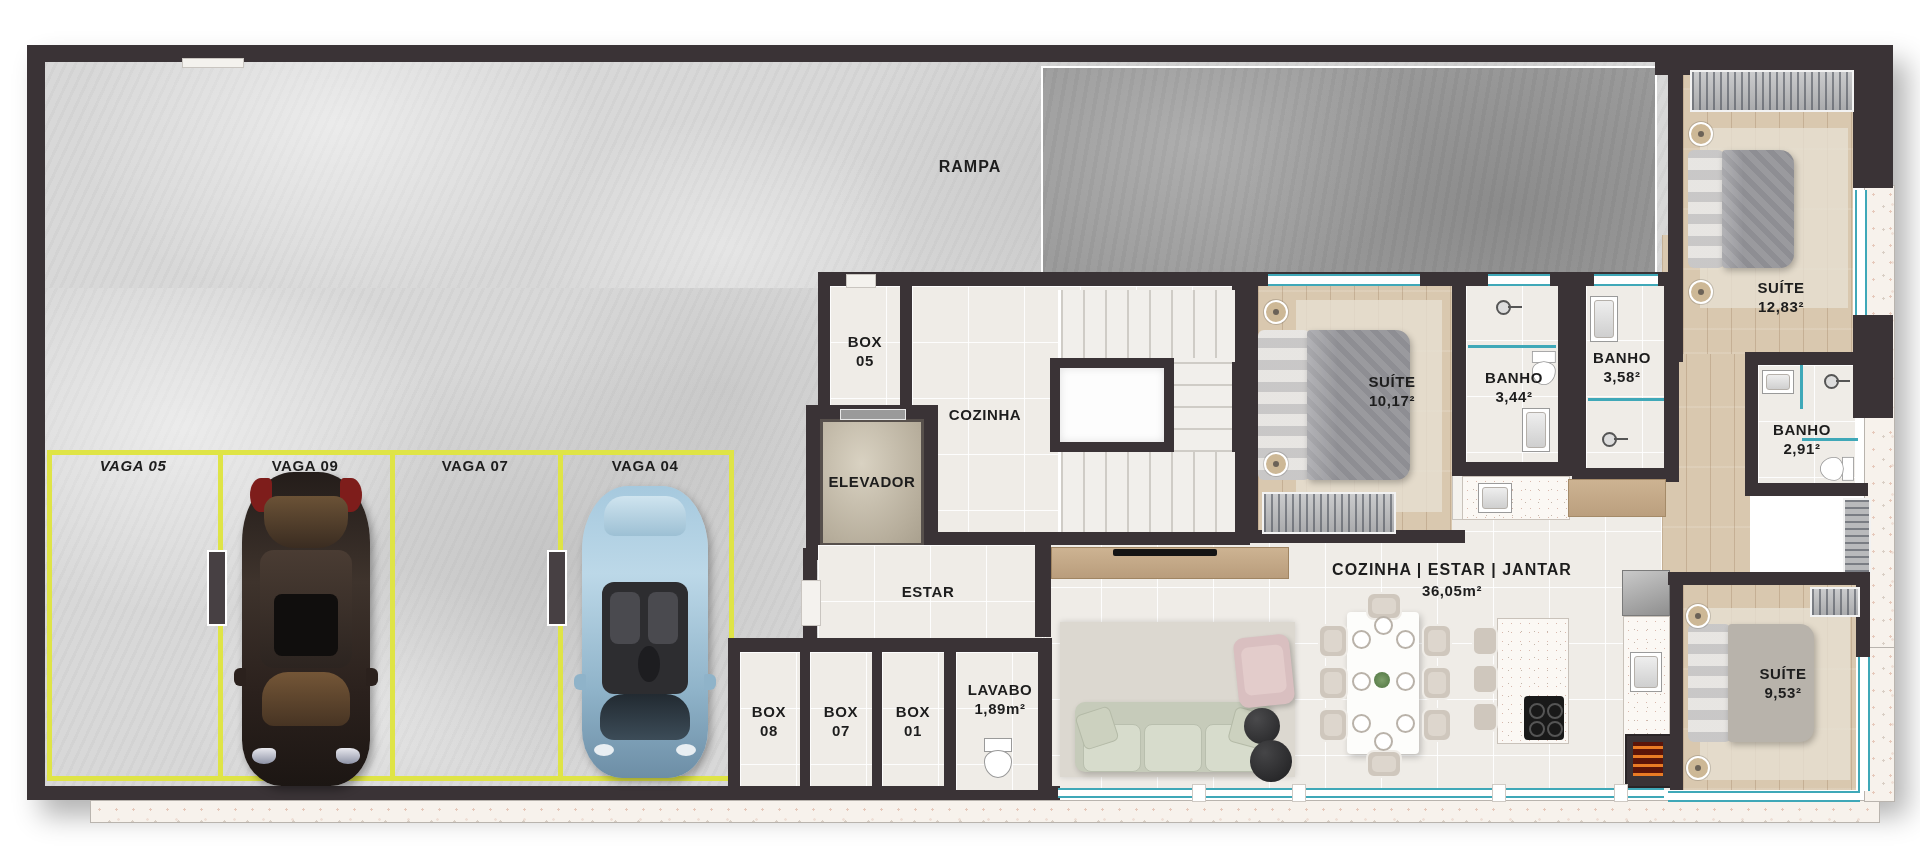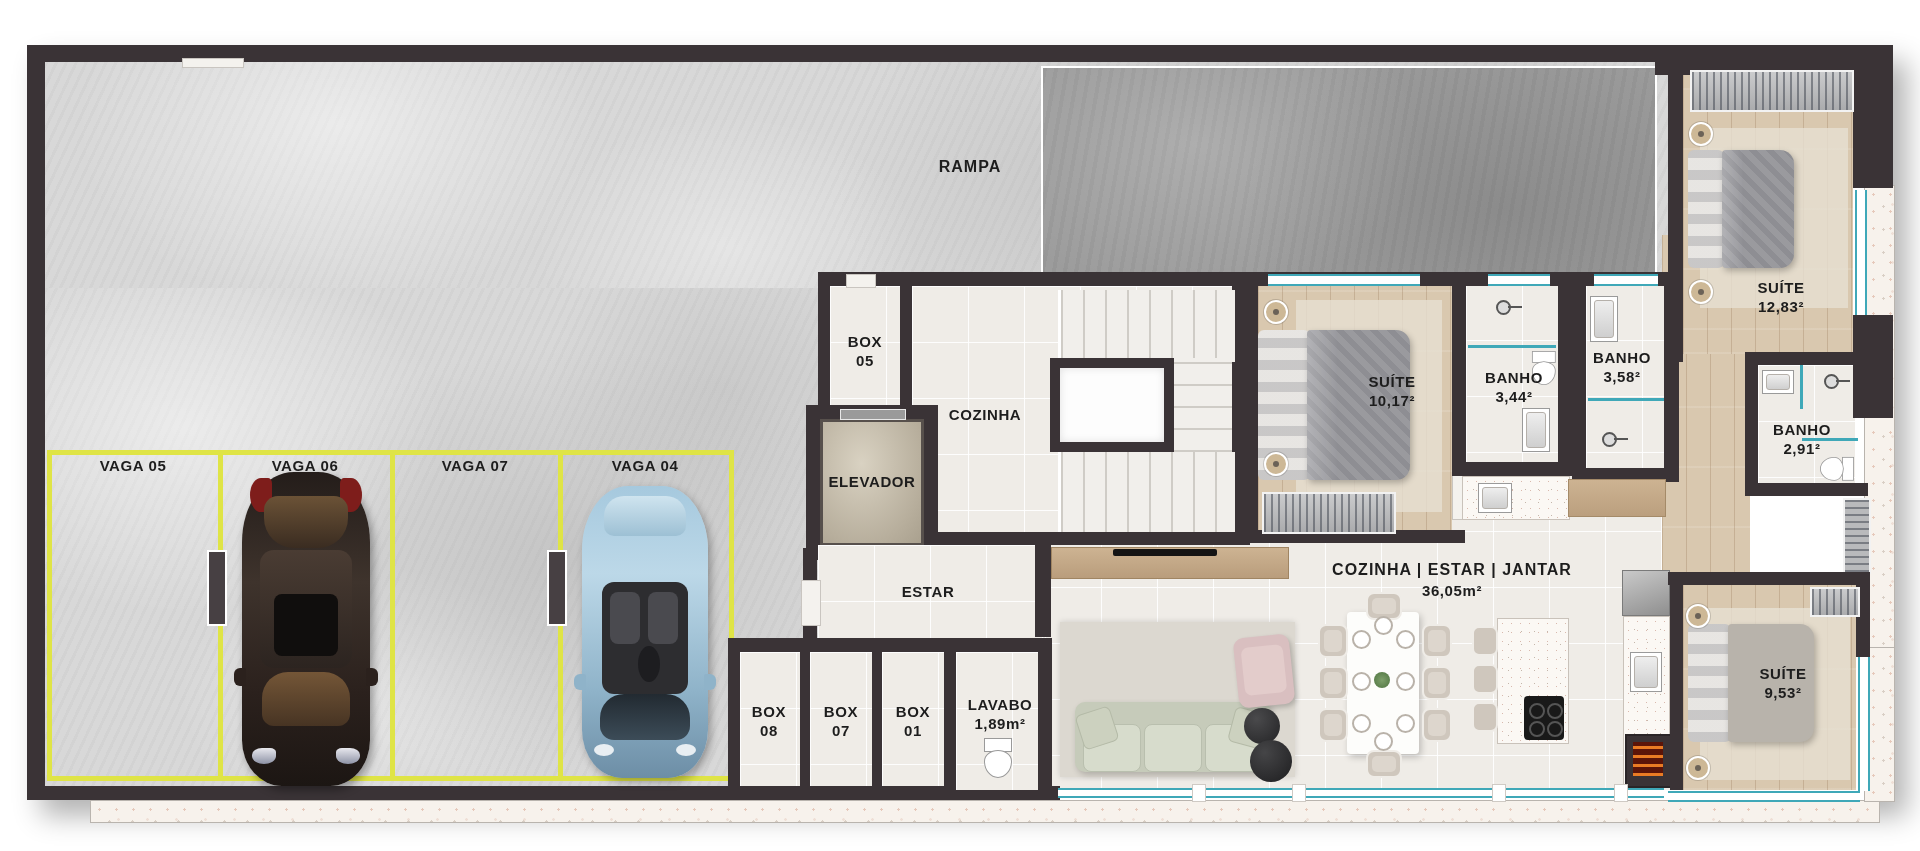--- a/index.html
+++ b/index.html
@@ -118,22 +118,22 @@
   <div class="door-gap" style="left:182px;top:58px;width:60px;height:8px;"></div>
 
   <div class="pline" style="left:47px;top:450px;width:687px;height:5px;"></div>
   <div class="pline" style="left:47px;top:776px;width:687px;height:5px;"></div>
   <div class="pline" style="left:47px;top:450px;width:5px;height:331px;"></div>
   <div class="pline" style="left:218px;top:450px;width:5px;height:331px;"></div>
   <div class="pline" style="left:390px;top:450px;width:5px;height:331px;"></div>
   <div class="pline" style="left:558px;top:450px;width:5px;height:331px;"></div>
   <div class="pline" style="left:729px;top:450px;width:5px;height:331px;"></div>
 
-  <div class="label" style="left:133px;top:466px;">VAGA 05</div>
-  <div class="label" style="left:305px;top:466px;">VAGA 06</div>
+  <div class="label" style="left:133px;top:466px;font-style:italic;">VAGA 05</div>
+  <div class="label" style="left:305px;top:466px;">VAGA 09</div>
   <div class="label" style="left:475px;top:466px;">VAGA 07</div>
   <div class="label" style="left:645px;top:466px;">VAGA 04</div>
 
   <div class="wheelstop" style="left:207px;top:550px;width:16px;height:72px;"></div>
   <div class="wheelstop" style="left:547px;top:550px;width:16px;height:72px;"></div>
 
   <div class="abs" style="left:242px;top:472px;width:128px;height:314px;">
     <div class="abs" style="left:0;top:0;width:128px;height:314px;
          background:linear-gradient(180deg,#241d1a,#3e332c 35%,#2b211d 70%,#1c1613);
          border-radius:52px 52px 40px 40px / 70px 70px 46px 46px;box-shadow:3px 4px 8px rgba(0,0,0,.35);"></div>
@@ -216,21 +216,21 @@
     <span>08</span>
   </div>
   <div class="label" style="left:841px;top:722px;">
     <span>BOX</span><br>
     <span>07</span>
   </div>
   <div class="label" style="left:913px;top:722px;">
     <span>BOX</span><br>
     <span>01</span>
   </div>
-  <div class="label" style="left:1000px;top:715px;">
+  <div class="label" style="left:1000px;top:700px;">
     <span>LAVABO</span><br>
     <span>1,89m²</span>
   </div>
   <div class="toilet" style="left:982px;top:738px;">
     <div class="tank"></div>
     <div class="bowl"></div>
   </div>
 
   <div class="wall" style="left:1245px;top:272px;width:13px;height:271px;"></div>
   <div class="wall" style="left:1452px;top:272px;width:14px;height:192px;"></div>

